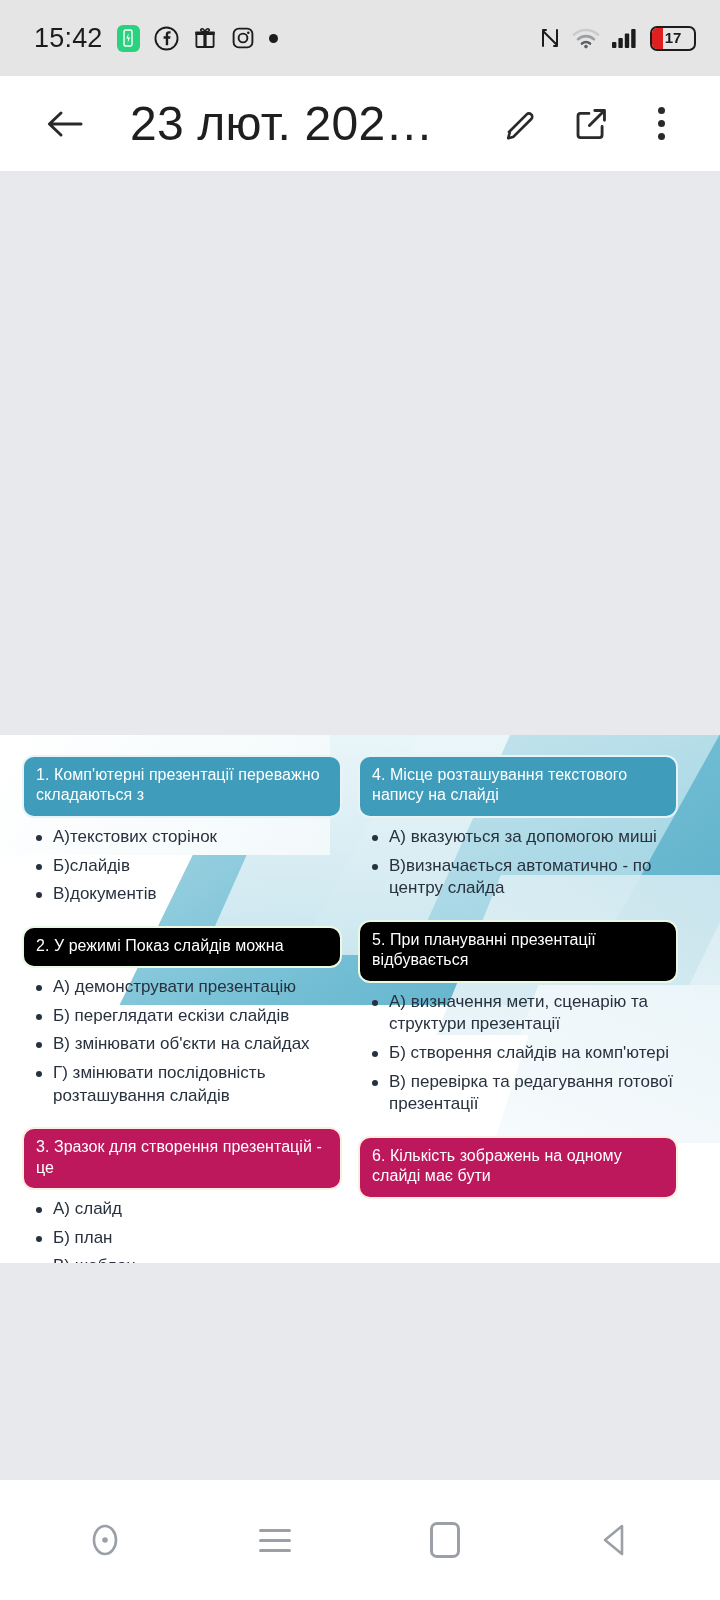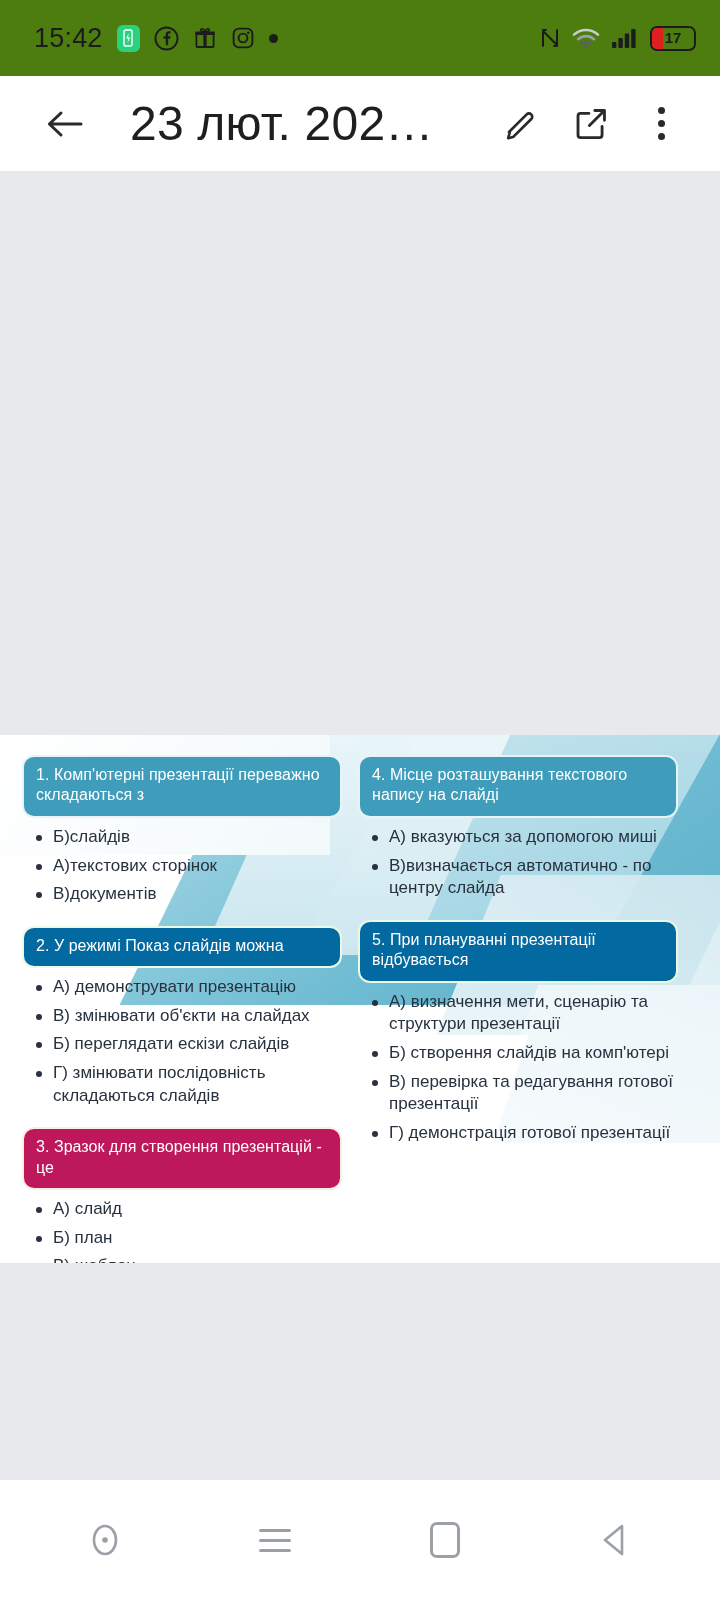--- a/index.html
+++ b/index.html
@@ -6,21 +6,21 @@
   html, body {
     width: 720px; height: 1600px;
     font-family: "Liberation Sans", sans-serif;
     background: #ffffff;
     overflow: hidden;
   }
 
   
   .status-bar {
     height: 76px;
-    background: #4d7c0f;
+    background: #e5e5e5;
     display: flex;
     align-items: center;
     justify-content: space-between;
     padding: 0 24px 0 34px;
   }
   .status-left { display: flex; align-items: center; gap: 14px; }
   .status-time {
     font-size: 27px;
     color: #1c1c1c;
     letter-spacing: .2px;
@@ -158,21 +158,21 @@
   .qblock { margin-bottom: 14px; }
   .qhead {
     border-radius: 12px;
     padding: 8px 12px 10px 12px;
     color: #ffffff;
     font-size: 16px;
     line-height: 1.28;
     letter-spacing: .05px;
   }
   .qhead.teal   { background: #3f9cbb; border: 2px solid #e7f3f7; }
-  .qhead.green  { background: #0369a1; border: 2px solid #eaf9e4; }
+  .qhead.green  { background: #000000; border: 2px solid #eaf9e4; }
   .qhead.orange { background: #be185d; border: 2px solid #fdeedf; }
 
   .qlist { list-style: none; margin: 8px 0 0 0; padding: 0 0 0 12px; }
   .qlist li {
     position: relative;
     font-size: 17px;
     line-height: 1.33;
     color: #28313e;
     padding: 0 0 6px 19px;
   }
@@ -325,33 +325,33 @@
       <span class="sbg sbg-h"></span>
     </div>
 
     <div class="slide-inner">
 
       <div class="col">
 
         <div class="qblock">
           <div class="qhead teal">1. Комп'ютерні презентації переважно складаються з</div>
           <ul class="qlist">
+            <li>А)текстових сторінок</li>
             <li>Б)слайдів</li>
-            <li>А)текстових сторінок</li>
             <li>В)документів</li>
           </ul>
         </div>
 
         <div class="qblock">
           <div class="qhead green">2. У режимі Показ слайдів можна</div>
           <ul class="qlist">
             <li>А) демонструвати презентацію</li>
+            <li>Б) переглядати ескізи слайдів</li>
             <li>В) змінювати об'єкти на слайдах</li>
-            <li>Б) переглядати ескізи слайдів</li>
-            <li>Г) змінювати послідовність складаються слайдів</li>
+            <li>Г) змінювати послідовність розташування слайдів</li>
           </ul>
         </div>
 
         <div class="qblock">
           <div class="qhead orange">3. Зразок для створення презентацій - це</div>
           <ul class="qlist">
             <li>А) слайд</li>
             <li>Б) план</li>
             <li>В) шаблон</li>
 
@@ -369,24 +369,27 @@
             <li>В)визначається автоматично - по центру слайда</li>
           </ul>
         </div>
 
         <div class="qblock">
           <div class="qhead green">5. При плануванні презентації відбувається</div>
           <ul class="qlist">
             <li>А) визначення мети, сценарію та структури презентації</li>
             <li>Б) створення слайдів на комп'ютері</li>
             <li>В) перевірка та редагування готової презентації</li>
-            <li>Г) демонстрація готової презентації</li>
           </ul>
         </div>
 
+        <div class="qblock">
+          <div class="qhead orange">6. Кількість зображень на одному слайді має бути</div>
+
+        </div>
 
       </div>
 
     </div>
   </div>
 
 </div>
 
 <div class="nav-bar">
   <div class="nav-btn">

